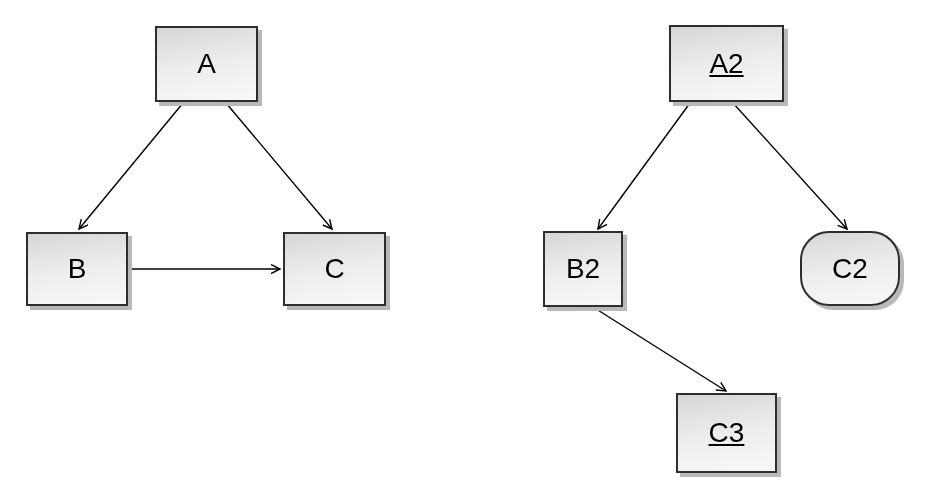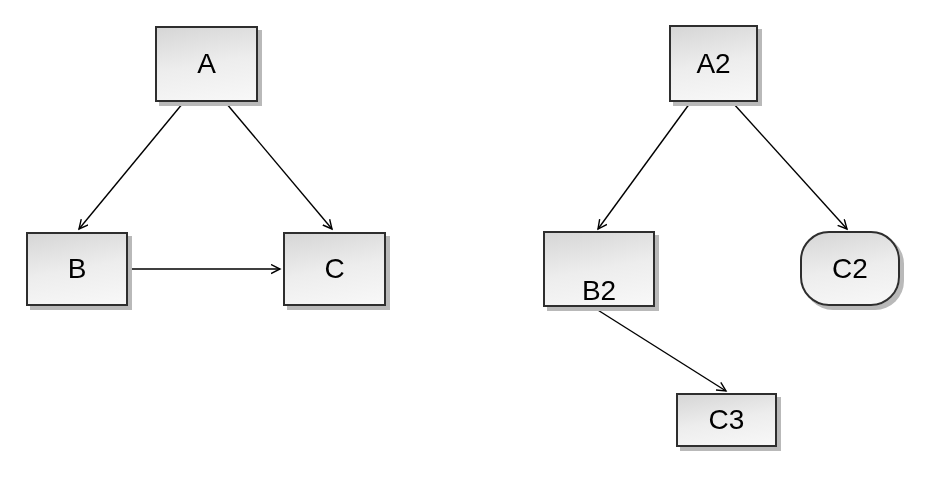--- a/index.html
+++ b/index.html
@@ -67,26 +67,26 @@
   <div>
       <div class="node" style="left: 155px; top: 26px; width: 103px; height: 76px;">
         <span class="node-label">A</span>
       </div>
       <div class="node" style="left: 26px; top: 232px; width: 102px; height: 74px;">
         <span class="node-label">B</span>
       </div>
       <div class="node" style="left: 283px; top: 232px; width: 103px; height: 74px;">
         <span class="node-label">C</span>
       </div>
-      <div class="node" style="left: 669px; top: 25px; width: 89px; height: 77px;">
+      <div class="node" style="left: 669px; top: 25px; width: 115px; height: 77px; text-decoration: underline;">
         <span class="node-label">A2</span>
       </div>
-      <div class="node" style="left: 543px; top: 231px; width: 112px; height: 76px; align-items: flex-end;">
+      <div class="node" style="left: 543px; top: 231px; width: 80px; height: 76px;">
         <span class="node-label">B2</span>
       </div>
       <div class="node" style="left: 800px; top: 231px; width: 100px; height: 75px; border-radius: 29px;">
         <span class="node-label">C2</span>
       </div>
-      <div class="node" style="left: 676px; top: 393px; width: 101px; height: 54px;">
+      <div class="node" style="left: 676px; top: 393px; width: 101px; height: 80px; text-decoration: underline;">
         <span class="node-label">C3</span>
       </div>
     </div>
 </div>
 
 </body></html>

